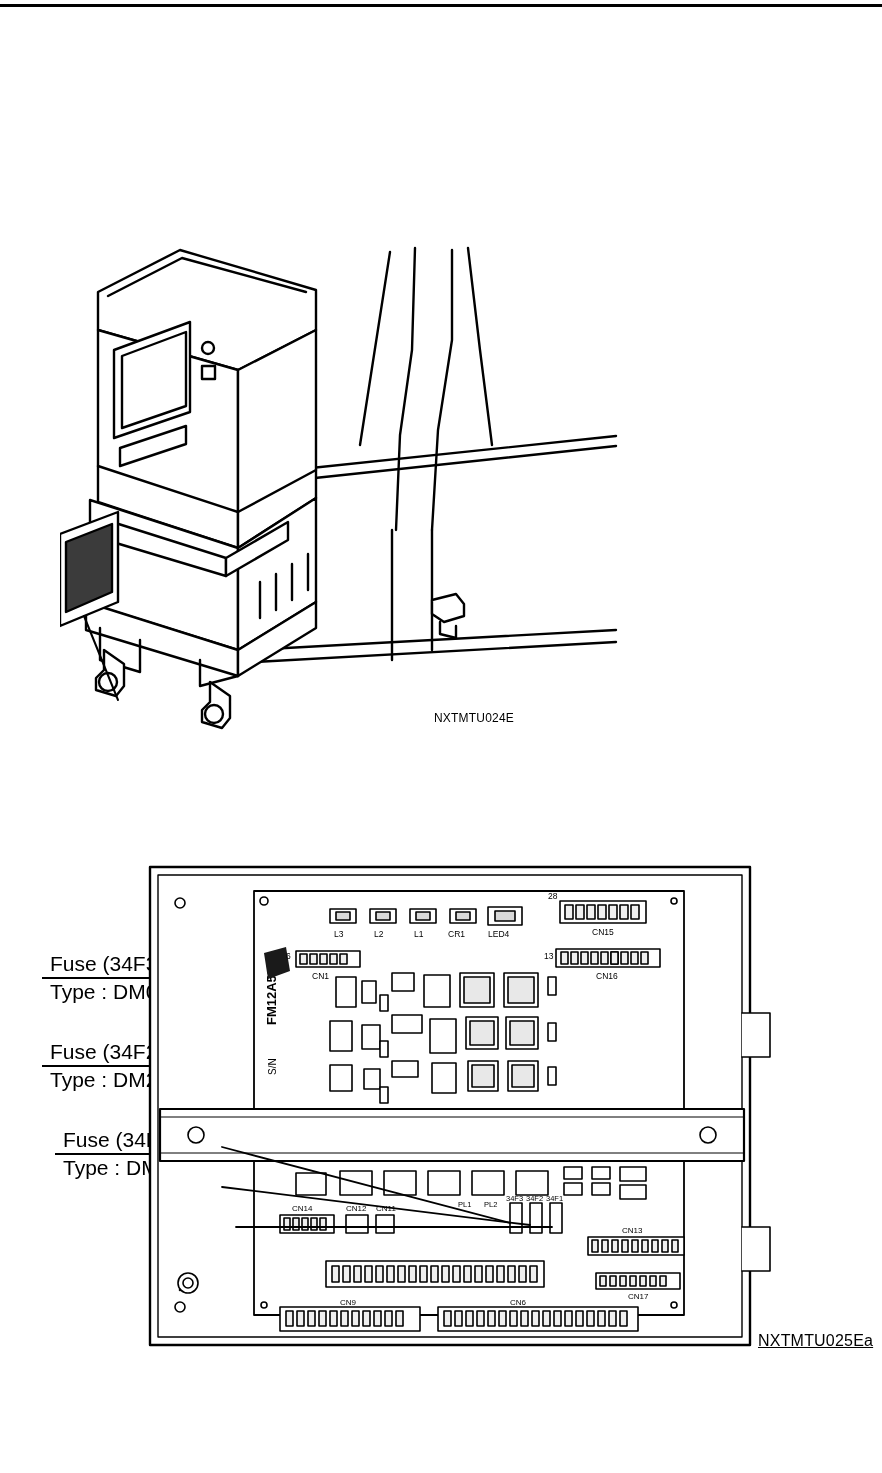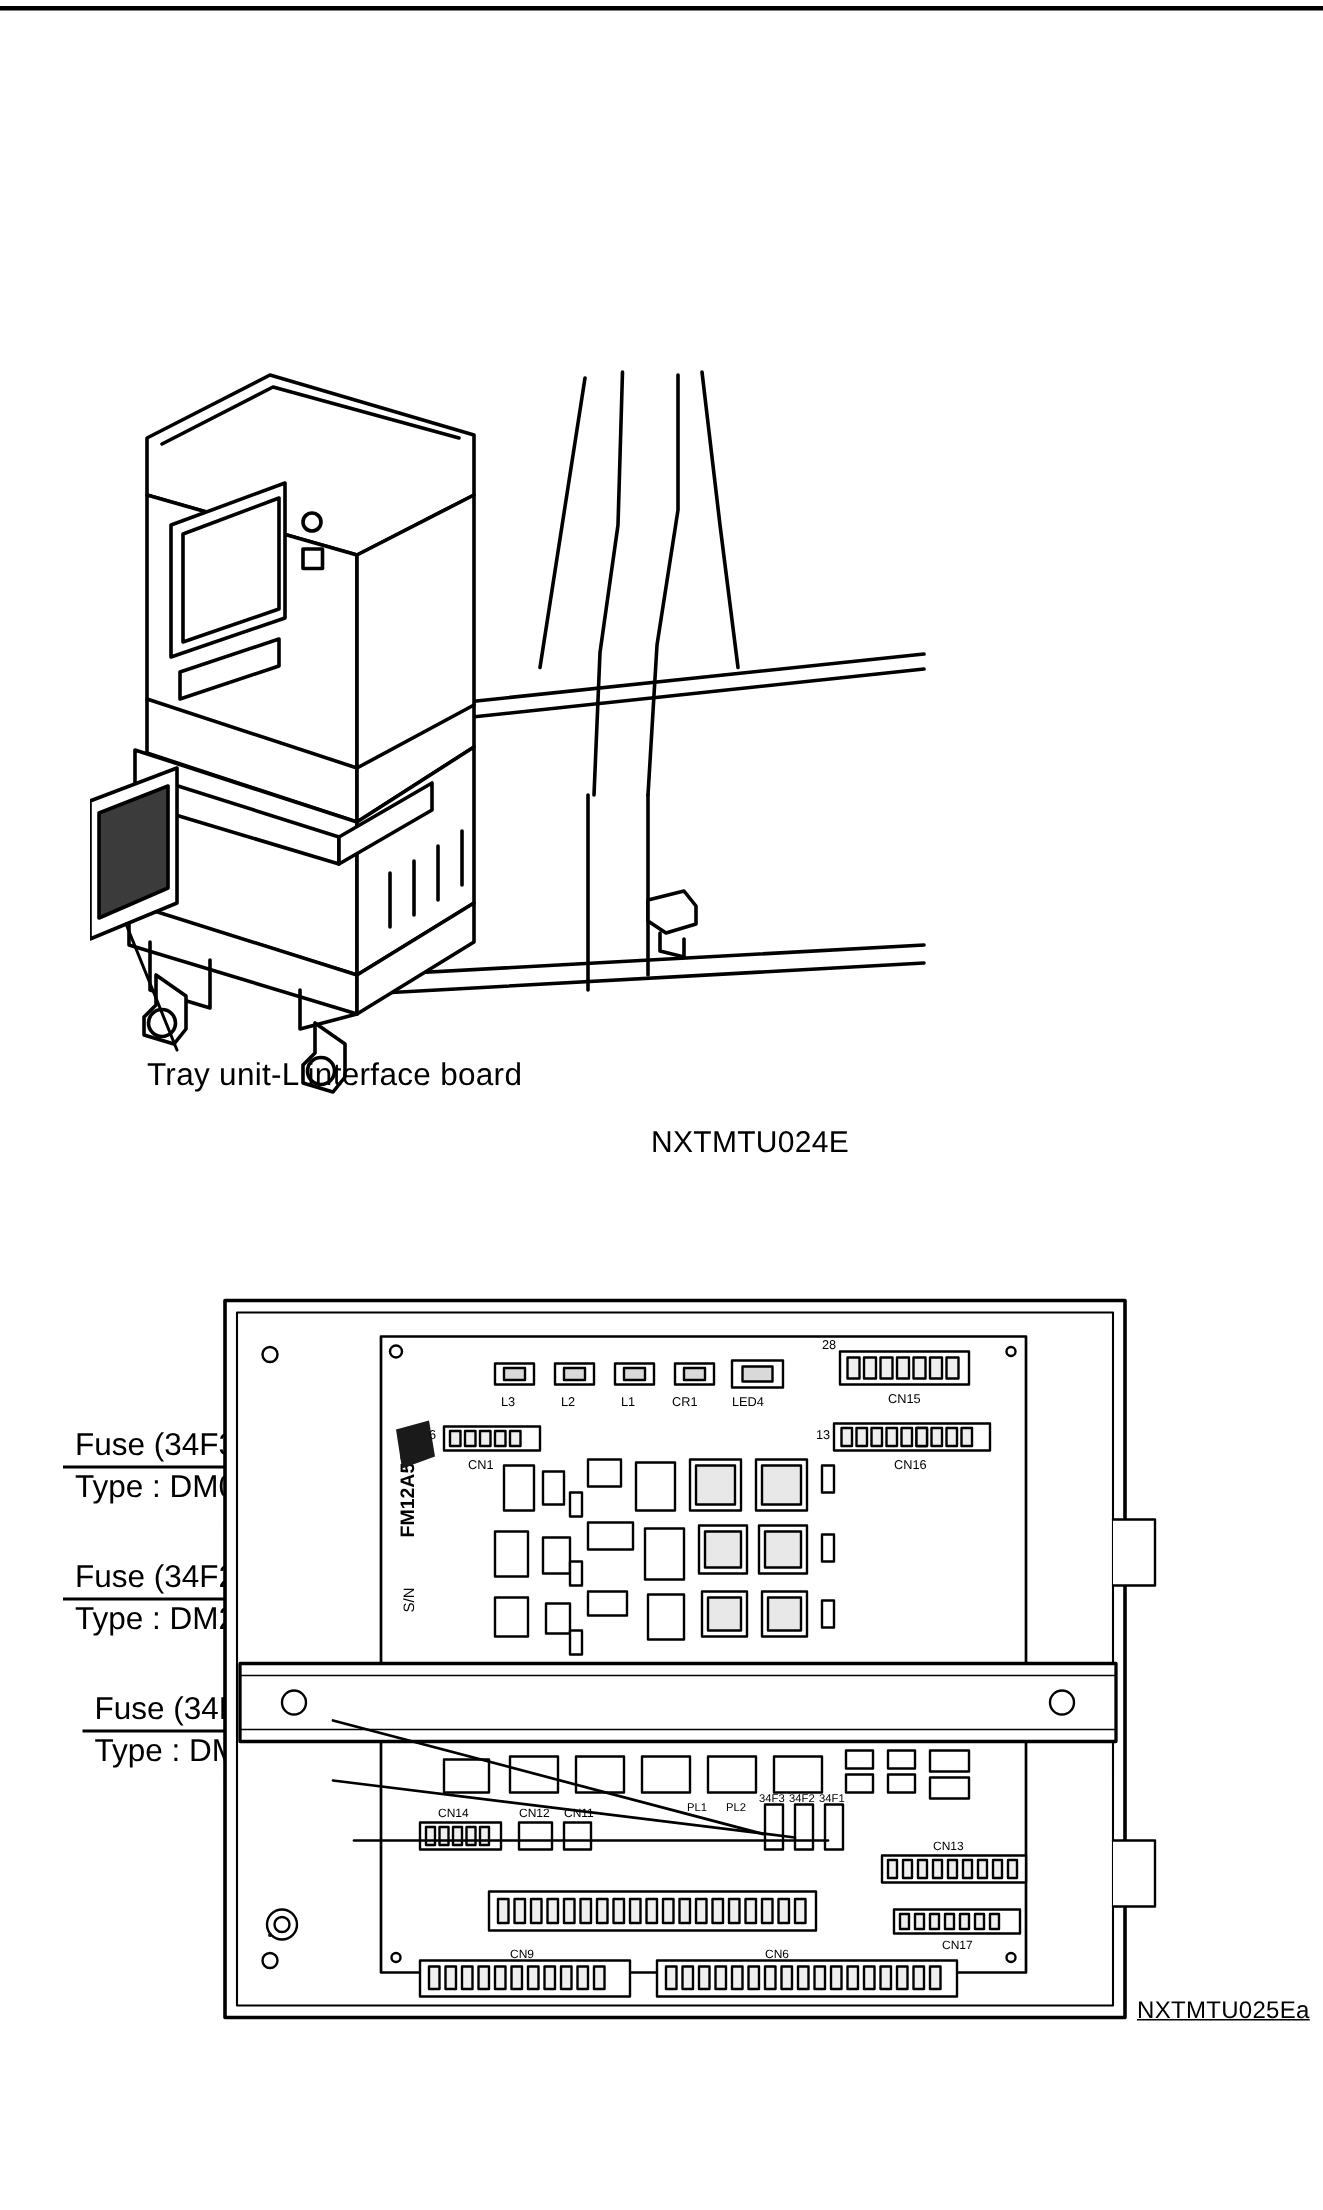--- a/index.html
+++ b/index.html
@@ -40,24 +40,23 @@
   .fig1-caption {
     position: absolute;
     left: 98px; top: 705px;
     font-size: 21px;
     letter-spacing: 0.2px;
     white-space: nowrap;
   }
   .fig1-code {
     position: absolute;
     left: 434px; top: 711px;
-    font-size: 20px;
+    font-size: 12px;
     letter-spacing: 0.2px;
     white-space: nowrap;
-    margin-top: 40px;
   }
 
   
   .fig2 {
     position: absolute;
     left: 40px; top: 855px;
     width: 800px; height: 500px;
   }
   .fig2 svg { display:block; }
 
@@ -152,21 +151,20 @@
       <path d="M372 370 L396 364 L404 374 L404 386 L384 392 L372 384 Z" fill="#fff"></path>
       <path d="M380 392 L380 404 L396 408 L396 396"></path>
 
       <path d="M0 304 L58 282 L58 372 L0 396 Z" fill="#fff" stroke="#000"></path>
       <path d="M6 312 L52 294 L52 362 L6 382 Z" fill="#3b3b3b" stroke="#000"></path>
 
       <path d="M24 386 L58 470" stroke-width="2"></path>
     </svg>
   </div>
 
-  <div class="fig1-caption">Tray unit-L interface board</div>
   <div class="fig1-code">NXTMTU024E</div>
 
   <div class="callout c1">
     <div class="line1">Fuse (34F3)</div>
     <div class="sep"></div>
     <div class="line2">Type : DM05</div>
   </div>
 
   <div class="callout c2">
     <div class="line1">Fuse (34F2)</div>

